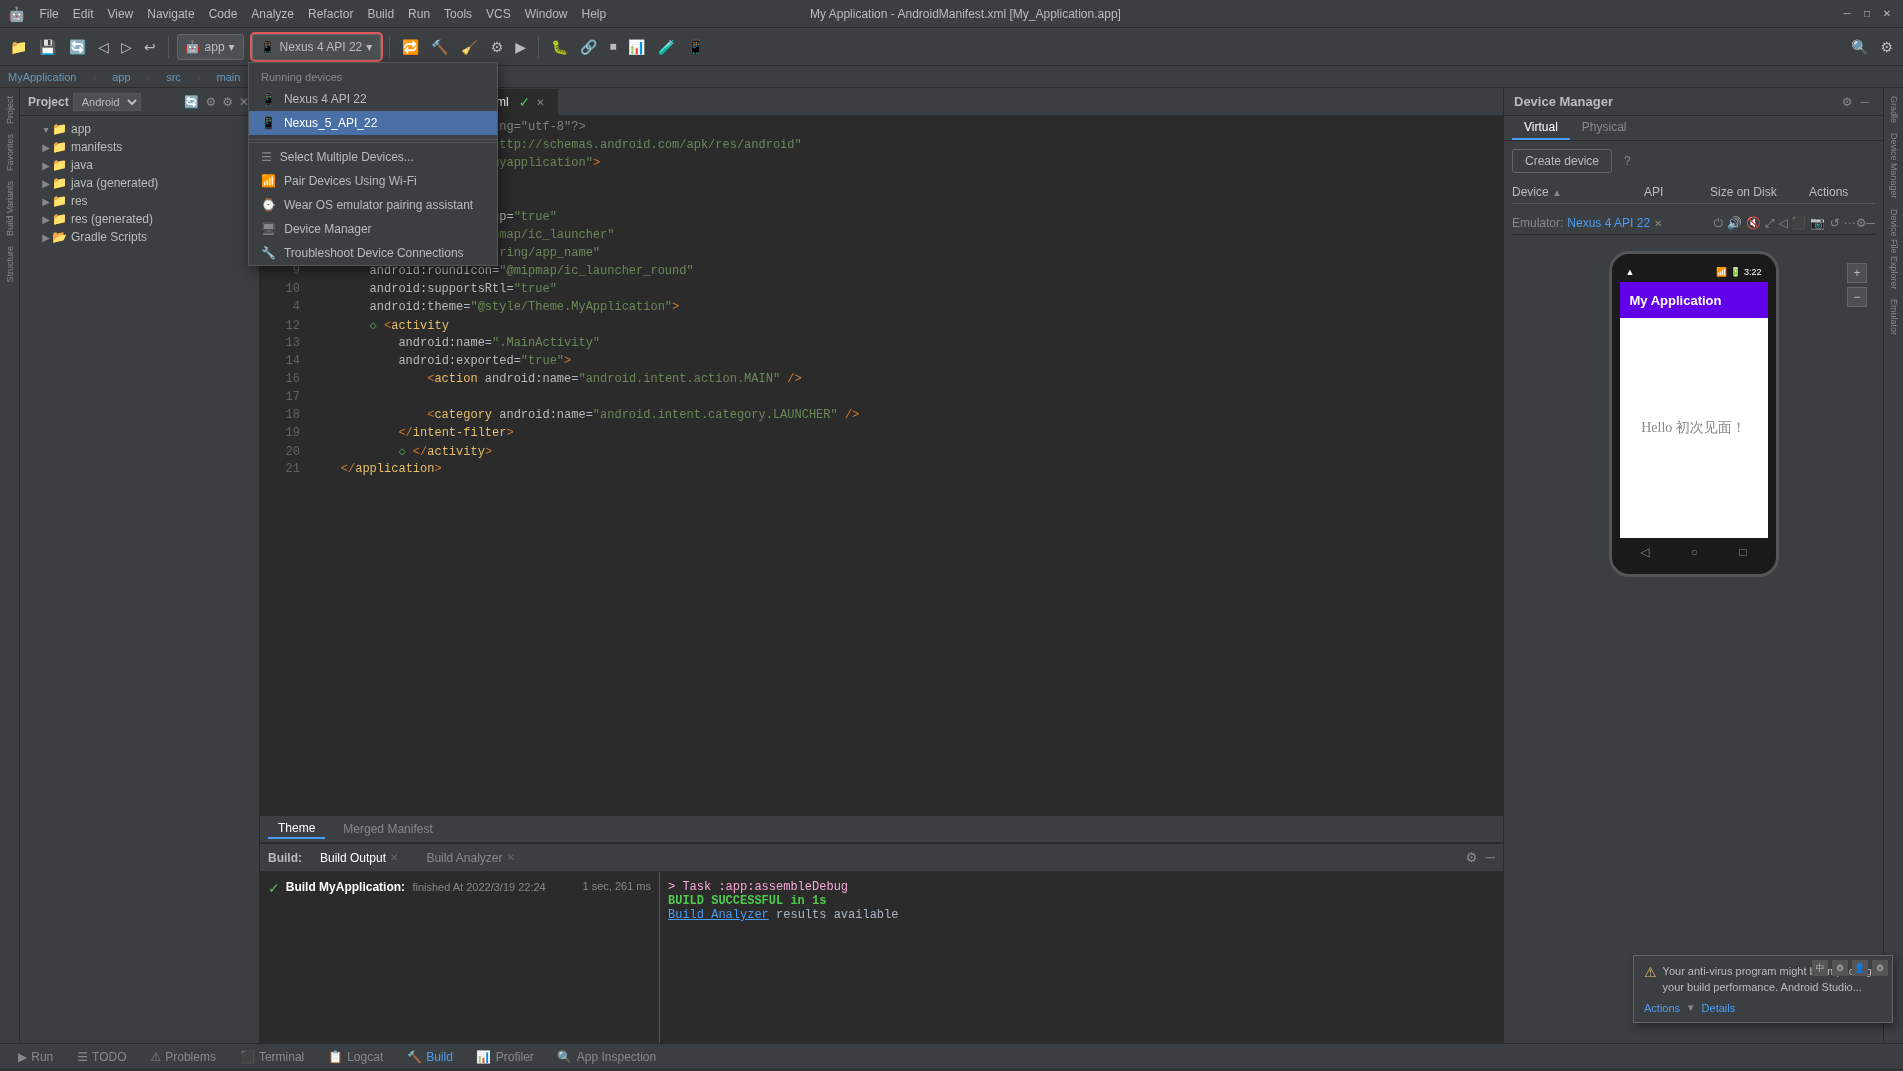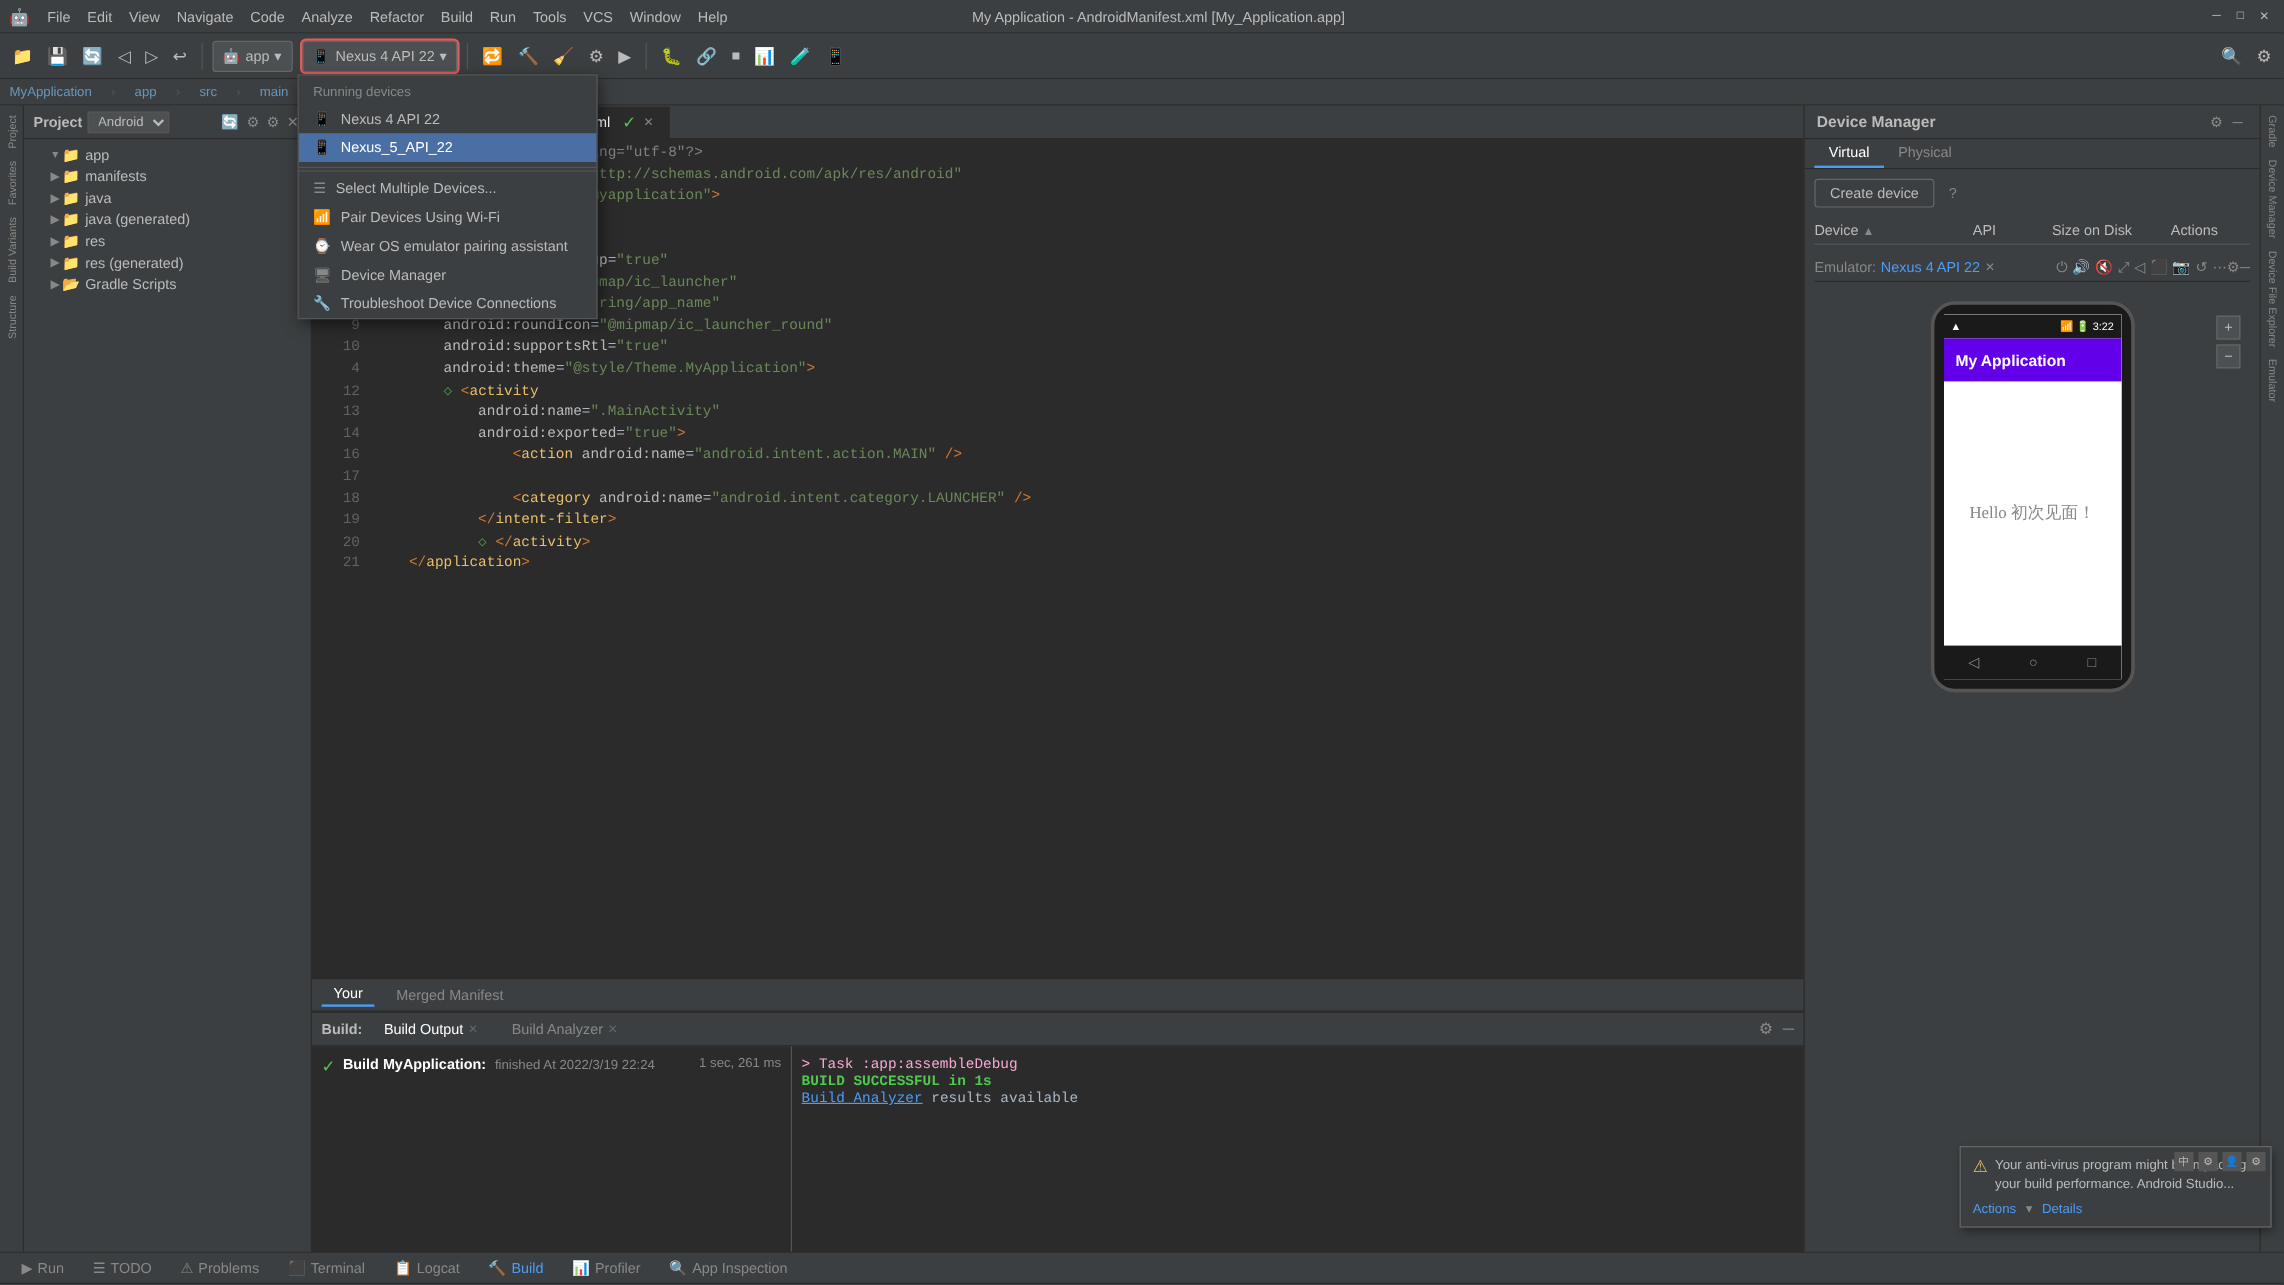--- a/index.html
+++ b/index.html
@@ -390,21 +390,21 @@
         <span class="line-num">20</span>
         <span class="code-content">            <span style="color:#4c8c4c;">◇</span> <span class="kw">&lt;/</span><span class="tag">activity</span><span class="kw">&gt;</span></span>
       </div>
       <div class="code-line">
         <span class="line-num">21</span>
         <span class="code-content">    <span class="kw">&lt;/</span><span class="tag">application</span><span class="kw">&gt;</span></span>
       </div>
     </div>
 
     <div id="editor-bottom-tabs">
-      <div class="bottom-tab active">Your</div>
+      <div class="bottom-tab active">Theme</div>
       <div class="bottom-tab">Merged Manifest</div>
     </div>
 
     <div id="build-panel">
       <div id="build-header">
         <span id="build-label">Build:</span>
         <div class="build-tab active">
           <span>Build Output</span>
           <span class="build-tab-close">✕</span>
         </div>

